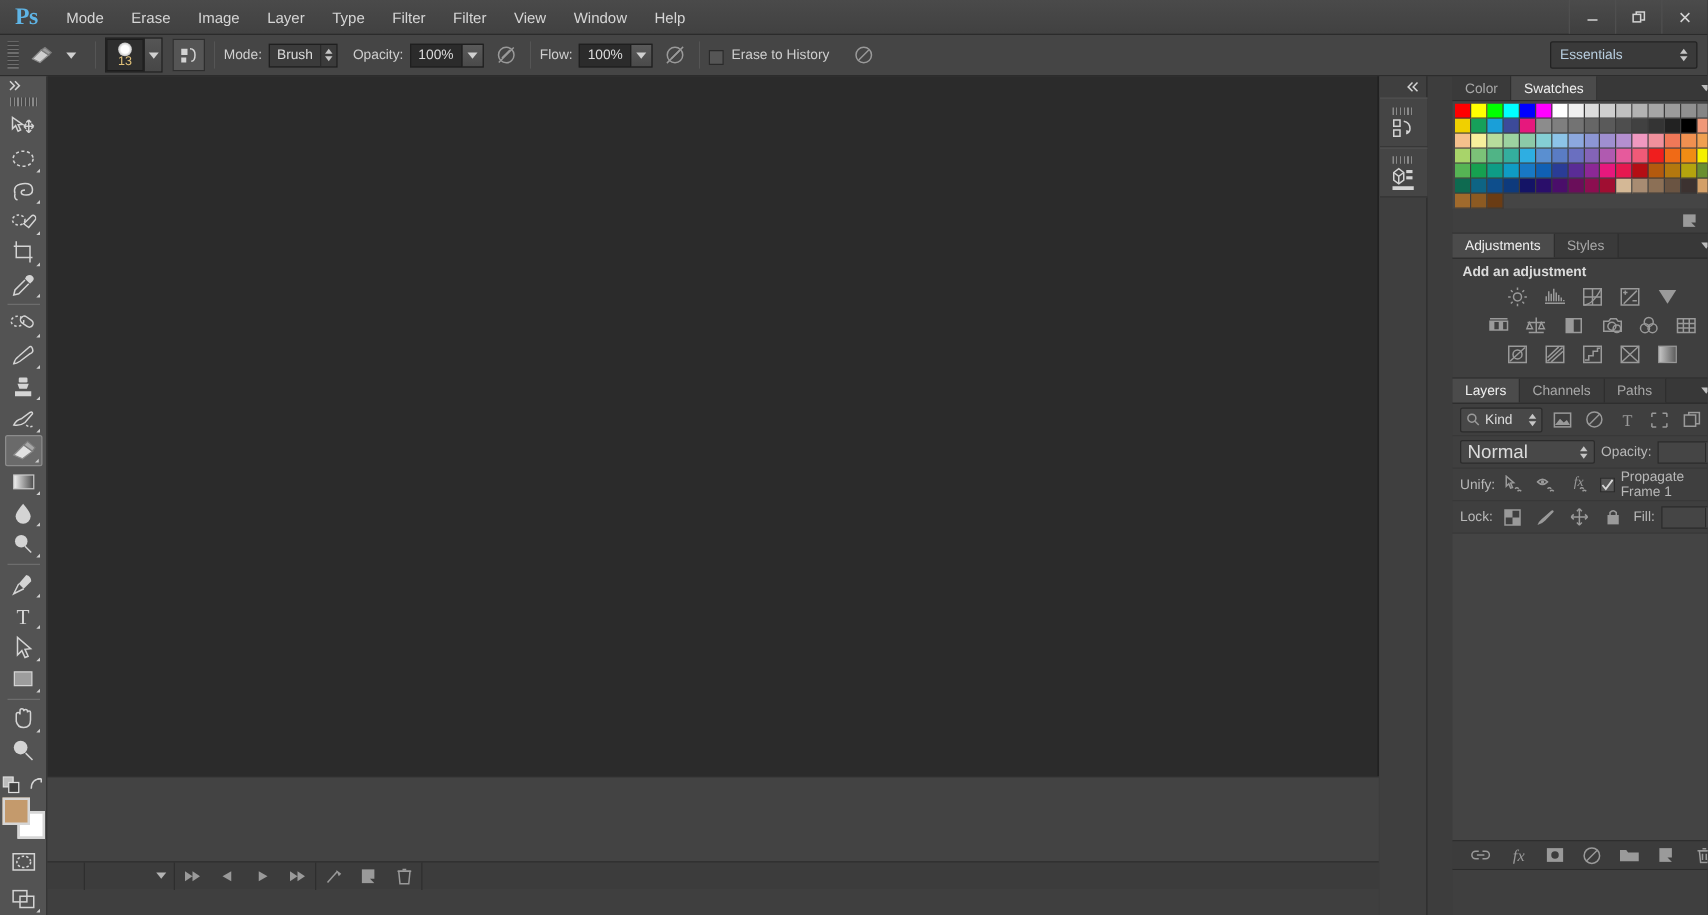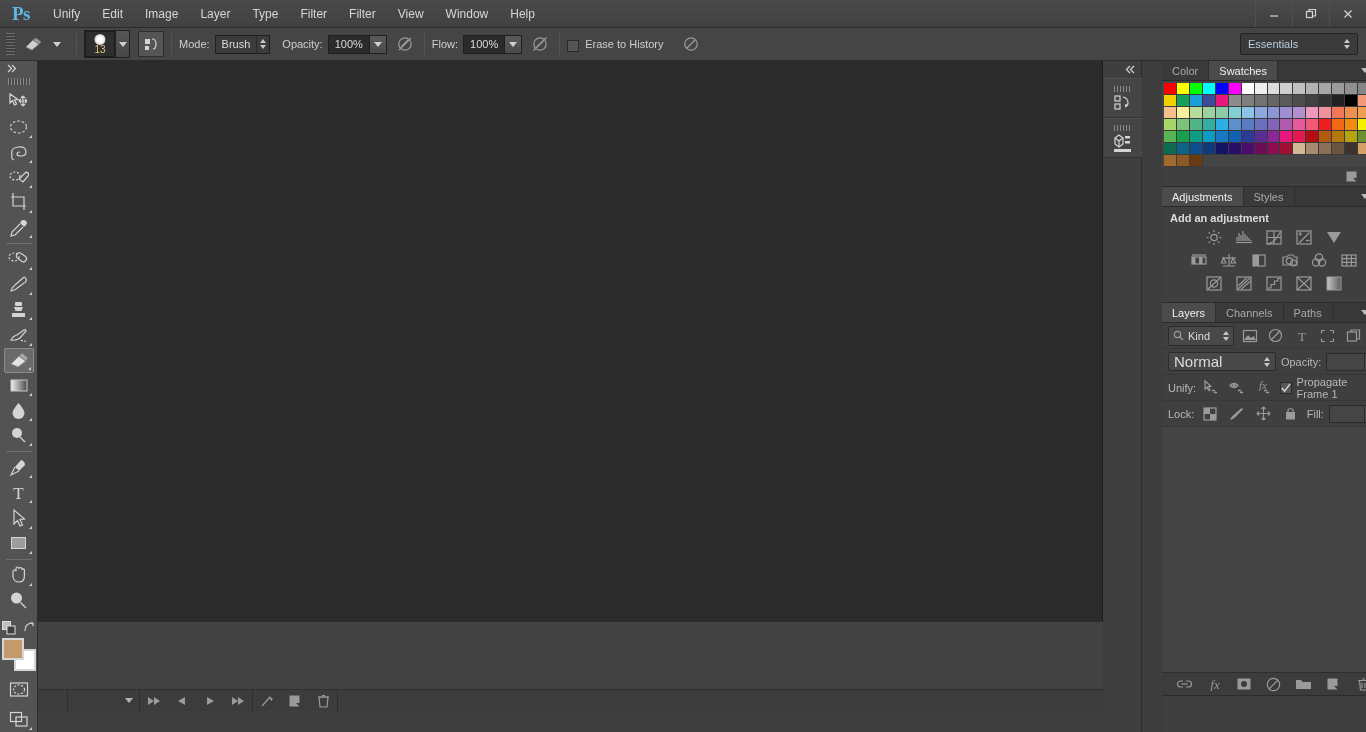--- a/index.html
+++ b/index.html
@@ -267,22 +267,22 @@
   .sv-dimf { fill: #9a9a9a; stroke: none; }
 </style>
 </head>
 <body>
 
 <div id="app">
 
   <div class="titlebar">
     <div class="ps-logo">Ps</div>
     <div class="menu">
-      <div class="menu-item">Unify</div>
-      <div class="menu-item">Edit</div>
+      <div class="menu-item">Mode</div>
+      <div class="menu-item">Erase</div>
       <div class="menu-item">Image</div>
       <div class="menu-item">Layer</div>
       <div class="menu-item">Type</div>
       <div class="menu-item">Filter</div>
       <div class="menu-item">Filter</div>
       <div class="menu-item">View</div>
       <div class="menu-item">Window</div>
       <div class="menu-item">Help</div>
     </div>
     <div class="win-controls">

